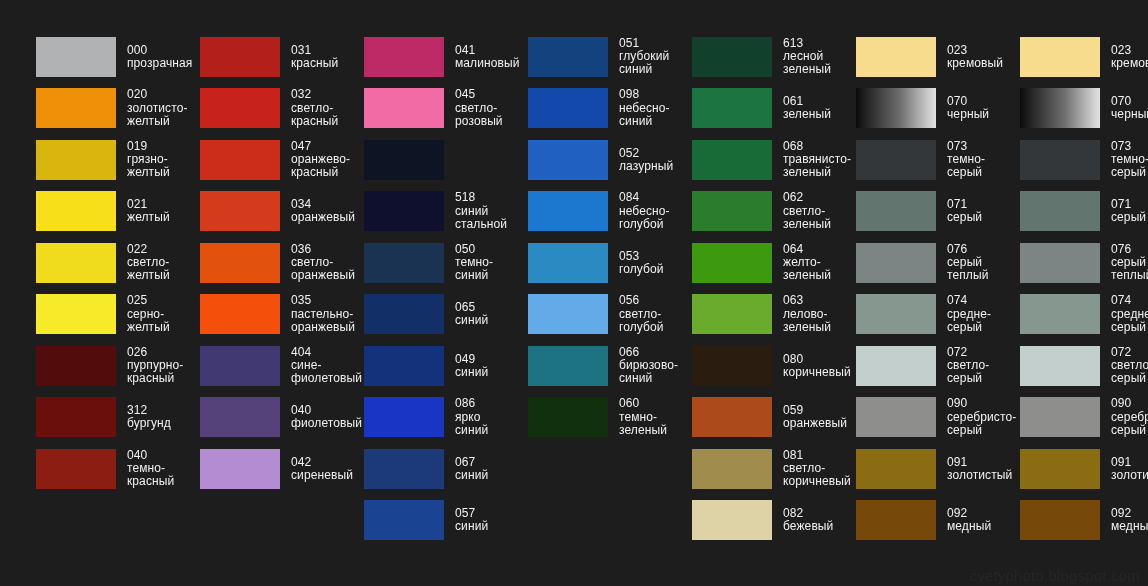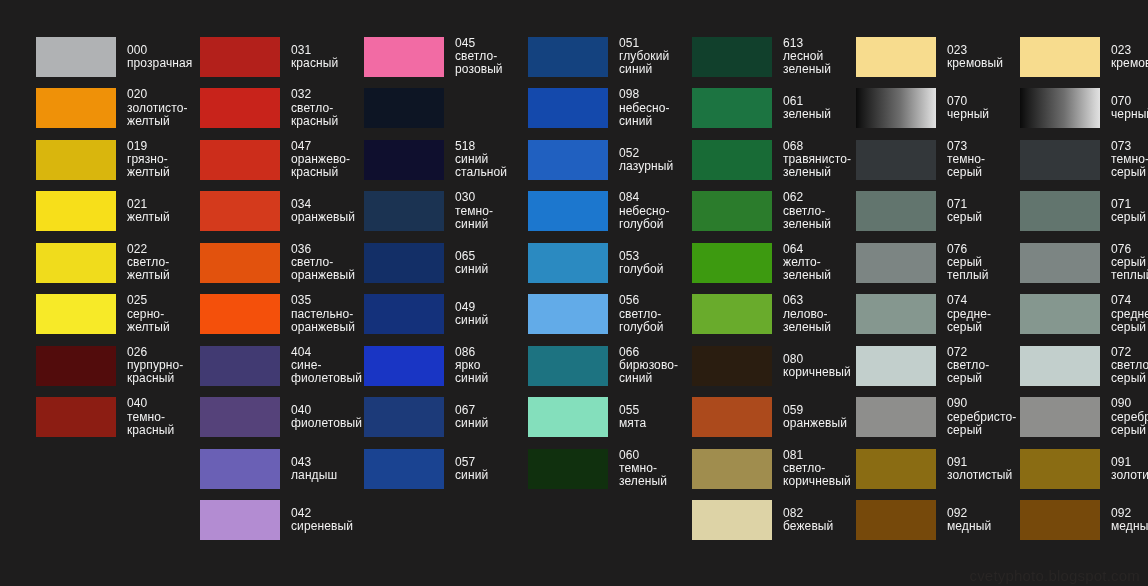--- a/index.html
+++ b/index.html
@@ -107,20 +107,24 @@
           <div class="swatch" style="background: rgb(247, 234, 40);"></div>
           <div class="label"><span class="code">025</span><span class="cname">серно-
 желтый</span></div>
         </div>
         <div class="entry">
           <div class="swatch" style="background: rgb(82, 12, 12);"></div>
           <div class="label"><span class="code">026</span><span class="cname">пурпурно-
 красный</span></div>
         </div>
         <div class="entry">
+          <div class="swatch" style="background: rgb(107, 15, 12);"></div>
+          <div class="label"><span class="code">312</span><span class="cname">бургунд</span></div>
+        </div>
+        <div class="entry">
           <div class="swatch" style="background: rgb(140, 29, 19);"></div>
           <div class="label"><span class="code">040</span><span class="cname">темно-
 красный</span></div>
         </div>
       </div>
       <div class="column">
         <div class="entry">
           <div class="swatch" style="background: rgb(179, 32, 27);"></div>
           <div class="label"><span class="code">031</span><span class="cname">красный</span></div>
         </div>
@@ -151,45 +155,45 @@
         <div class="entry">
           <div class="swatch" style="background: rgb(65, 58, 114);"></div>
           <div class="label"><span class="code">404</span><span class="cname">сине-
 фиолетовый</span></div>
         </div>
         <div class="entry">
           <div class="swatch" style="background: rgb(85, 66, 122);"></div>
           <div class="label"><span class="code">040</span><span class="cname">фиолетовый</span></div>
         </div>
         <div class="entry">
-          <div class="swatch" style="background: rgb(106, 96, 181);"></div>
-          <div class="label"><span class="code">043</span><span class="cname">ландыш</span></div>
-        </div>
-        <div class="entry">
           <div class="swatch" style="background: rgb(179, 140, 210);"></div>
           <div class="label"><span class="code">042</span><span class="cname">сиреневый</span></div>
         </div>
       </div>
       <div class="column">
+        <div class="entry">
+          <div class="swatch" style="background: rgb(189, 42, 101);"></div>
+          <div class="label"><span class="code">041</span><span class="cname">малиновый</span></div>
+        </div>
         <div class="entry">
           <div class="swatch" style="background: rgb(242, 107, 164);"></div>
           <div class="label"><span class="code">045</span><span class="cname">светло-
 розовый</span></div>
         </div>
         <div class="entry">
           <div class="swatch" style="background: rgb(13, 21, 36);"></div>
         </div>
         <div class="entry">
           <div class="swatch" style="background: rgb(15, 15, 46);"></div>
           <div class="label"><span class="code">518</span><span class="cname">синий
 стальной</span></div>
         </div>
         <div class="entry">
           <div class="swatch" style="background: rgb(27, 51, 82);"></div>
-          <div class="label"><span class="code">030</span><span class="cname">темно-
+          <div class="label"><span class="code">050</span><span class="cname">темно-
 синий</span></div>
         </div>
         <div class="entry">
           <div class="swatch" style="background: rgb(19, 47, 103);"></div>
           <div class="label"><span class="code">065</span><span class="cname">синий</span></div>
         </div>
         <div class="entry">
           <div class="swatch" style="background: rgb(20, 49, 123);"></div>
           <div class="label"><span class="code">049</span><span class="cname">синий</span></div>
         </div>
@@ -233,24 +237,20 @@
         </div>
         <div class="entry">
           <div class="swatch" style="background: rgb(98, 171, 232);"></div>
           <div class="label"><span class="code">056</span><span class="cname">светло-
 голубой</span></div>
         </div>
         <div class="entry">
           <div class="swatch" style="background: rgb(29, 115, 129);"></div>
           <div class="label"><span class="code">066</span><span class="cname">бирюзово-
 синий</span></div>
-        </div>
-        <div class="entry">
-          <div class="swatch" style="background: rgb(132, 223, 188);"></div>
-          <div class="label"><span class="code">055</span><span class="cname">мята</span></div>
         </div>
         <div class="entry">
           <div class="swatch" style="background: rgb(16, 48, 14);"></div>
           <div class="label"><span class="code">060</span><span class="cname">темно-
 зеленый</span></div>
         </div>
       </div>
       <div class="column">
         <div class="entry">
           <div class="swatch" style="background: rgb(17, 64, 44);"></div>

